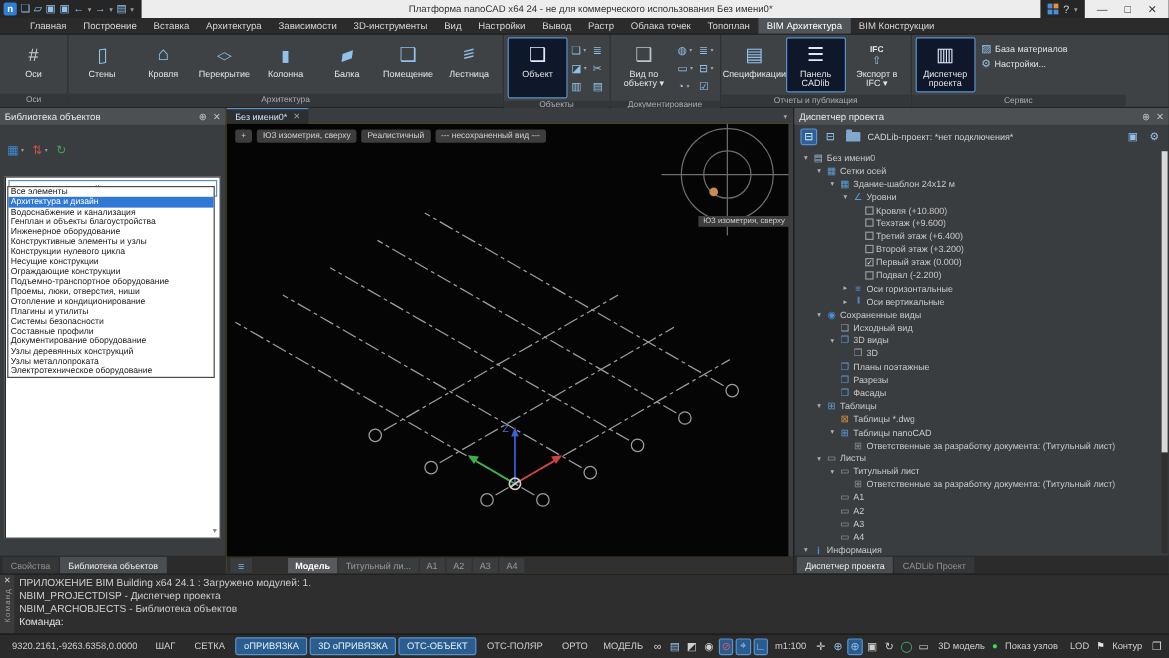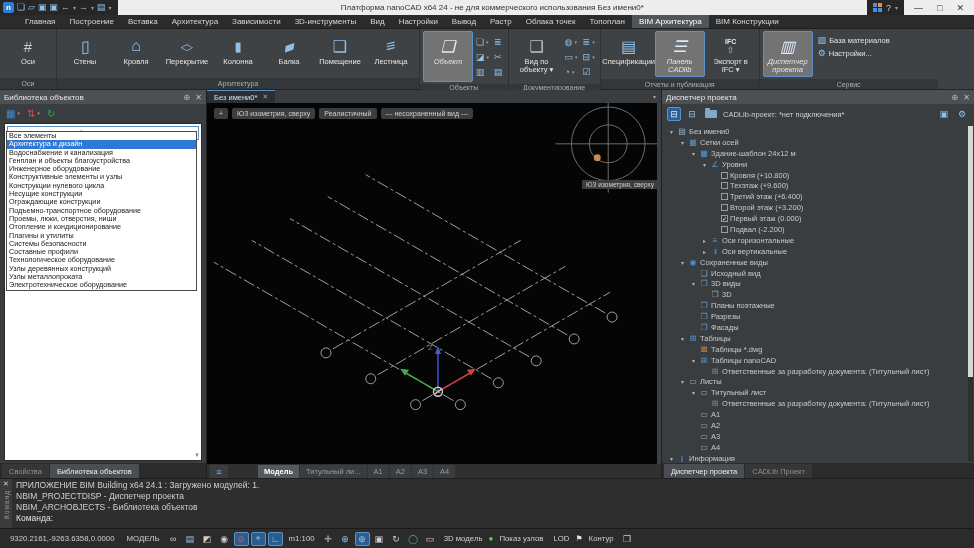--- a/index.html
+++ b/index.html
@@ -25,21 +25,21 @@
   .mitem{display:flex;align-items:center;padding:0 7px;color:#d6d6d6;font-size:8px;white-space:nowrap;cursor:default;}
   .mitem.active{background:#50555a;color:#fff;}
 
   
   .ribbon{height:61px;background:#3f4245;display:flex;align-items:stretch;flex:0 0 61px;border-bottom:1px solid #232323;}
   .rgroup{display:flex;flex-direction:column;border-right:1px solid #2e3134;}
   .rbody{flex:1;display:flex;align-items:stretch;padding:2px 3px;gap:1px;}
   .rname{height:11px;background:#34373a;color:#a8adb2;font-size:7px;display:flex;align-items:center;justify-content:center;padding:0 6px;white-space:nowrap;}
   .rbig{width:50px;display:flex;flex-direction:column;align-items:center;justify-content:flex-start;padding:2px 1px;border-radius:2px;border:1px solid transparent;cursor:default;}
   .rbig .lbl{font-size:7.5px;color:#e4e4e4;text-align:center;line-height:8px;white-space:normal;}
-  .rbig.active{background:#737373;border-color:#5a93c8;font-style:italic;}
+  .rbig.active{background:#0f172a;border-color:#5a93c8;}
   .ricon{height:24px;display:flex;align-items:center;justify-content:center;font-size:16px;color:#8fc1ea;}
   .ricon::before{content:"";}
   .ricon[data-icon="axes"]{font-size:15px;color:#c3ccd4;}
   .ricon[data-icon="axes"]::before{content:"#";}
   .ricon[data-icon="wall"]::before{content:"▯";transform:skewY(-8deg);display:block;}
   .ricon[data-icon="slab"]::before{content:"◇";transform:scaleY(.55);display:block;}
   .ricon[data-icon="roof"]::before{content:"⌂";}
   .ricon[data-icon="opening"]::before{content:"▱";transform:scaleY(.7);display:block;}
   .ricon[data-icon="column"]::before{content:"▮";font-size:13px;}
   .ricon[data-icon="beam"]::before{content:"▰";transform:rotate(-20deg);display:block;}
@@ -57,21 +57,21 @@
   .sico{display:flex;align-items:center;gap:2px;color:#8fc1ea;font-size:9px;height:15px;cursor:default;}
   .sico .car{font-size:5px;color:#9aa0a6;}
   .svc-col{display:flex;flex-direction:column;justify-content:flex-start;gap:3px;padding:4px 4px;}
   .svc-item{display:flex;align-items:center;gap:3px;color:#e0e0e0;font-size:7.5px;white-space:nowrap;cursor:default;}
   .svc-item .i{color:#8fc1ea;font-size:9px;}
 
   
   .main{flex:1;display:flex;align-items:stretch;min-height:0;}
 
   
-  .lpanel{width:207px;background:#3a3d3f;display:flex;flex-direction:column;border-right:1px solid #1f1f1f;}
+  .lpanel{width:189px;background:#3a3d3f;display:flex;flex-direction:column;border-right:1px solid #1f1f1f;gap:12px;}
   .phead{height:14px;background:#4c5052;display:flex;align-items:center;padding:0 4px;color:#e6e6e6;font-size:8px;flex:0 0 14px;}
   .phead .sp{flex:1;}
   .phead .hico{color:#c0c0c0;font-size:8px;margin-left:5px;cursor:default;}
   .ltools{height:18px;display:flex;align-items:center;gap:7px;padding:0 6px;flex:0 0 18px;}
   .ltool{font-size:10px;cursor:default;}
   .lt-grid{color:#3e8ad6;}
   .lt-sort{color:#d05050;}
   .lt-refresh{color:#3aa655;}
   .lt-car{font-size:5px;color:#9a9a9a;margin-left:-5px;}
   .lcontent{flex:1;position:relative;margin:1px 4px 2px 4px;background:#fff;border:1px solid #2a2a2a;min-height:0;overflow:hidden;}
@@ -458,21 +458,21 @@
             <div class="opt">Проемы, люки, отверстия, ниши</div>
 
             <div class="opt">Отопление и кондиционирование</div>
 
             <div class="opt">Плагины и утилиты</div>
 
             <div class="opt">Системы безопасности</div>
 
             <div class="opt">Составные профили</div>
 
-            <div class="opt">Технологическое оборудование</div>
+            <div class="opt">Документирование оборудование</div>
 
             <div class="opt">Узлы деревянных конструкций</div>
 
             <div class="opt">Узлы металлопроката</div>
 
             <div class="opt">Электротехническое оборудование</div>
 
         </div>
       </div>
       <div class="ptabs">
@@ -866,20 +866,37 @@
 
           <div class="cmd-line">NBIM_ARCHOBJECTS - Библиотека объектов</div>
 
       </div>
       <div class="cmd-prompt">Команда:</div>
     </div>
   </div>
 
   <div class="status">
     <span class="coords">9320.2161,-9263.6358,0.0000</span>
+    <span style="display:flex;gap:2px;align-items:center;">
+
+        <span class="stoggle">ШАГ</span>
+
+        <span class="stoggle">СЕТКА</span>
+
+        <span class="stoggle on">оПРИВЯЗКА</span>
+
+        <span class="stoggle on">3D оПРИВЯЗКА</span>
+
+        <span class="stoggle on">ОТС-ОБЪЕКТ</span>
+
+        <span class="stoggle">ОТС-ПОЛЯР</span>
+
+        <span class="stoggle">ОРТО</span>
+
+    </span>
     <span class="sbtn">МОДЕЛЬ</span>
     <span class="sico-box">∞</span>
     <span class="sico-box blu">▤</span>
     <span class="sico-box">◩</span>
     <span class="sico-box">◉</span>
     <span class="sico-box on red">⊘</span>
     <span class="sico-box on blu">⌖</span>
     <span class="sico-box on blu">∟</span>
     <span class="sbtn">m1:100</span>
     <span class="sico-box">✛</span>

